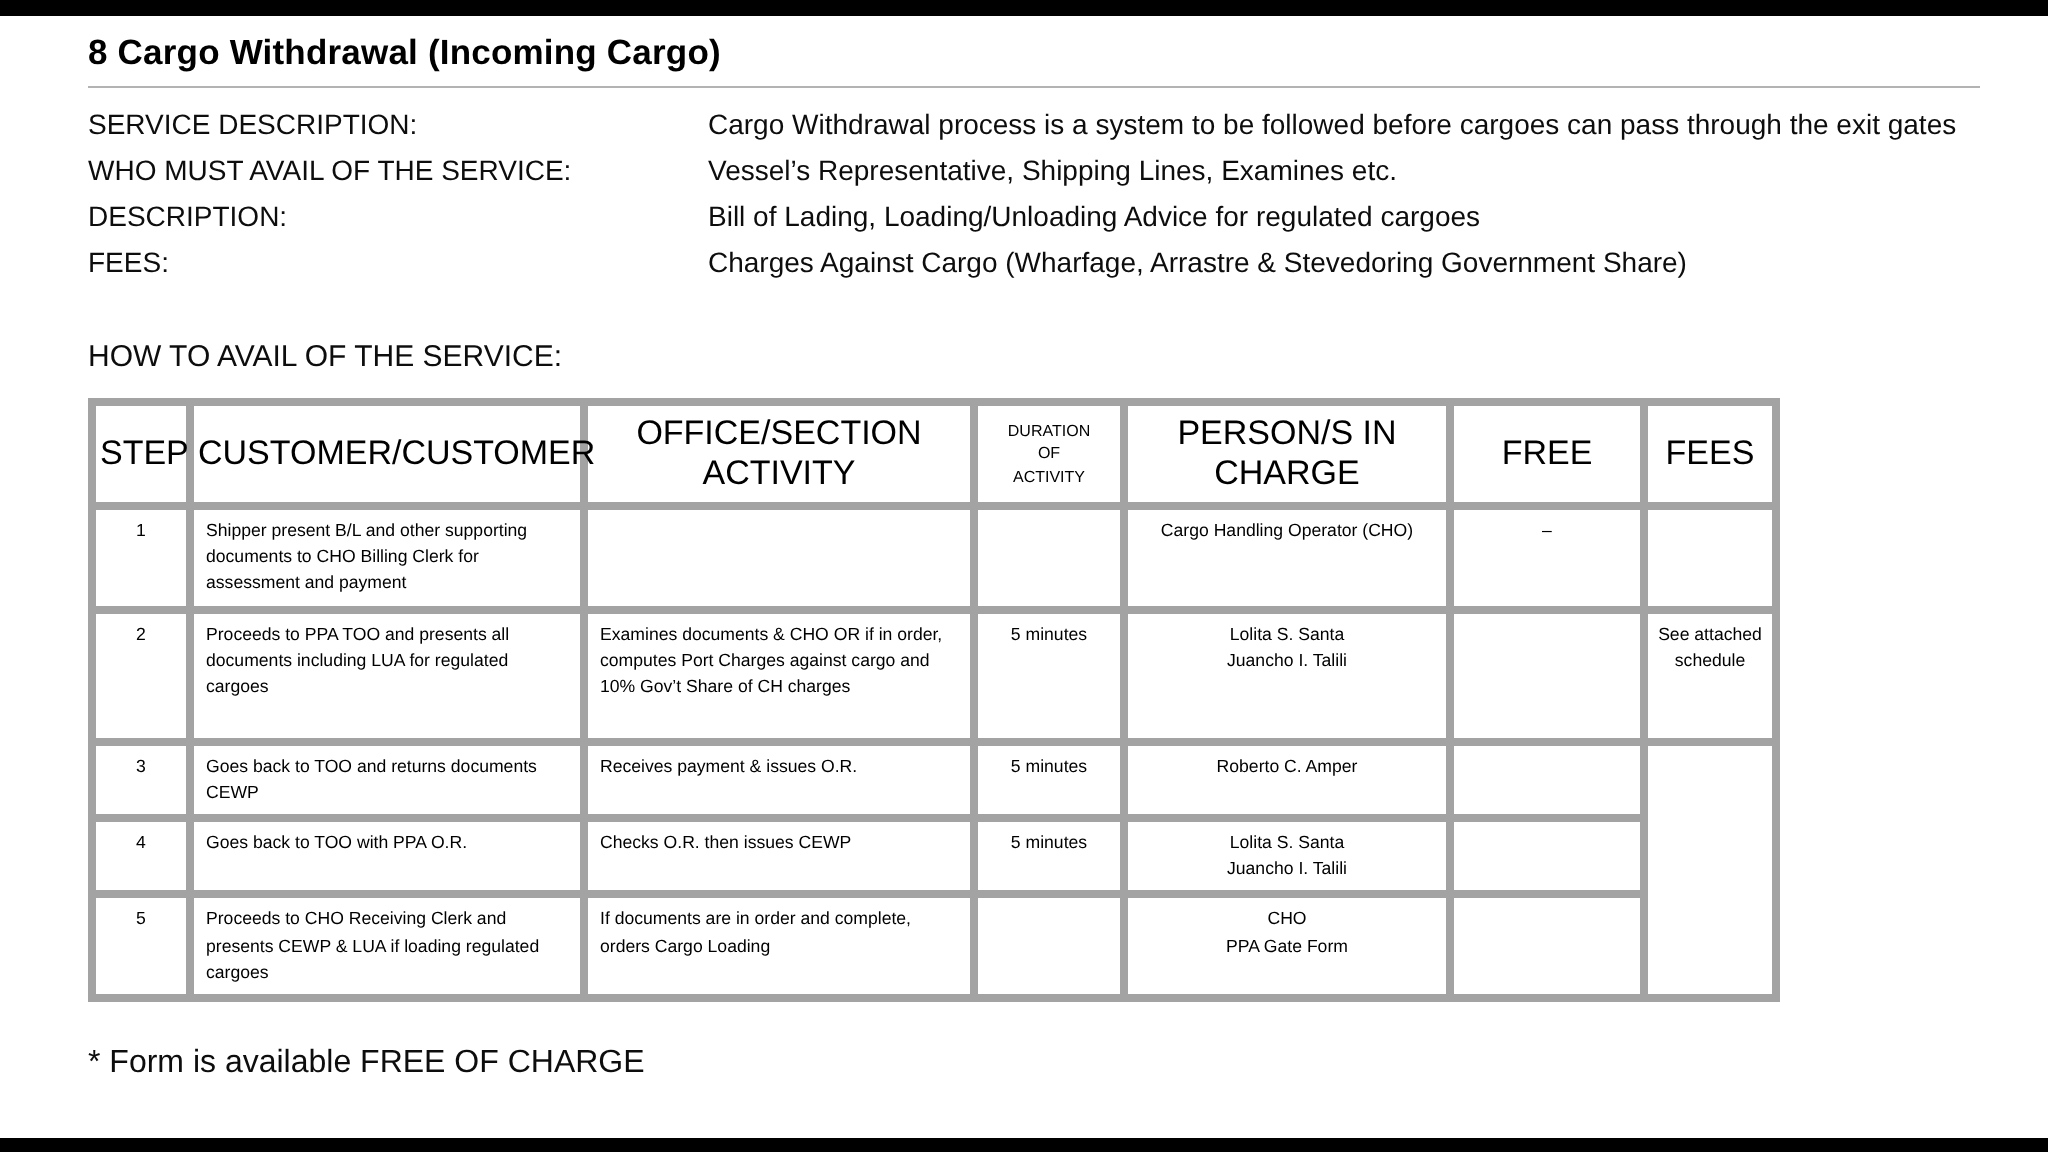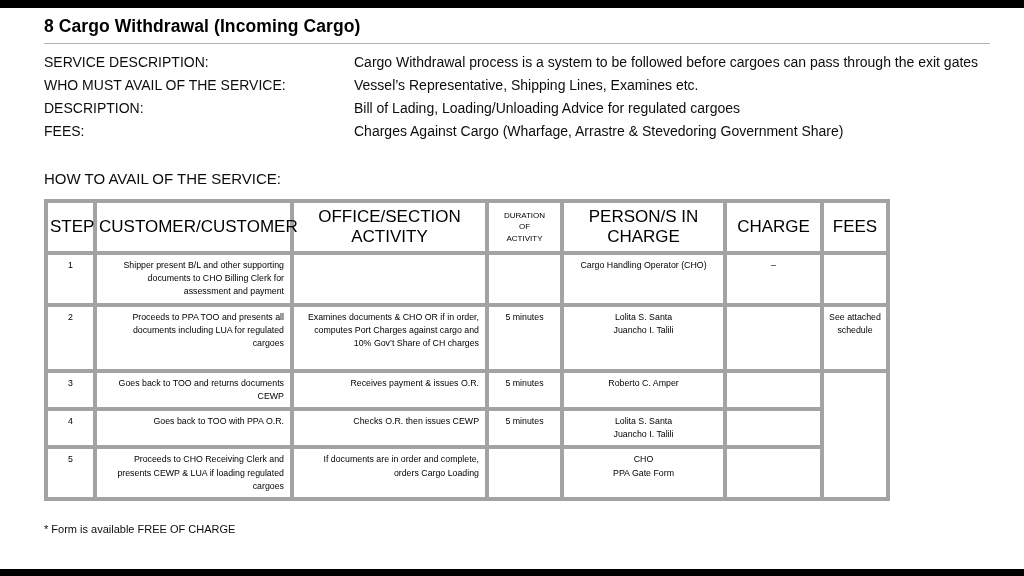--- a/index.html
+++ b/index.html
@@ -57,31 +57,31 @@
   }
   .steps th.col-duration { font-size: 8px; line-height: 1.4; white-space: pre-line; }
   .steps td {
     font-size: 8.8px;
     line-height: 1.5;
     vertical-align: top;
     padding: 4px 6px;
     color: #000;
   }
   .steps td.cell-center { text-align: center; padding-left: 2px; padding-right: 2px; }
-  .steps td.cell-left { text-align: right; }
+  .steps td.cell-left { text-align: left; }
   .pre { white-space: pre-line; }
   .row-1 td { height: 47px; }
   .row-2 td { height: 66px; }
   .row-3 td { height: 35px; }
   .row-4 td { height: 34px; }
   .row-5 td { height: 45px; }
 
   .footnote {
     margin: 22px 0 0 44px;
-    font-size: 11px;
+    font-size: 16px;
     color: #0d0d0d;
   }
 </style>
 </head>
 <body>
 
 <div class="letterbox letterbox-top"></div>
 
 <div class="slide">
 
@@ -124,21 +124,21 @@
     </colgroup>
     <thead>
       <tr>
         <th>STEP</th>
         <th>CUSTOMER/CUSTOMER</th>
         <th>OFFICE/SECTION ACTIVITY</th>
         <th class="col-duration">DURATION
 OF
 ACTIVITY</th>
         <th>PERSON/S IN CHARGE</th>
-        <th>CHARGE</th>
+        <th>FREE</th>
         <th>FEES</th>
       </tr>
     </thead>
     <tbody>
       <tr class="row-1">
         <td class="cell-center">1</td>
         <td class="cell-left">Shipper present B/L and other supporting documents to CHO Billing Clerk for assessment and payment</td>
         <td class="cell-left"></td>
         <td class="cell-center"></td>
         <td class="cell-center">Cargo Handling Operator (CHO)</td>

